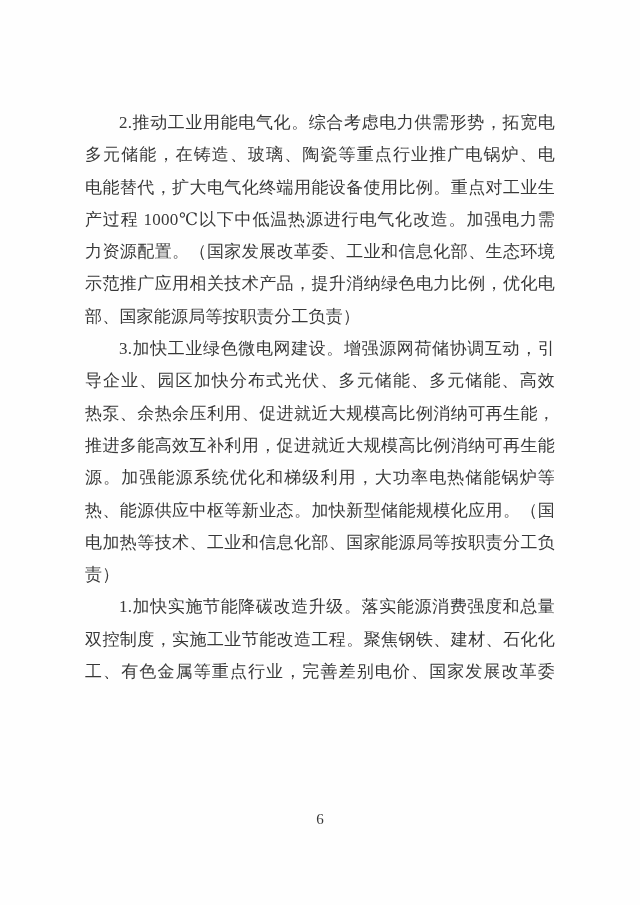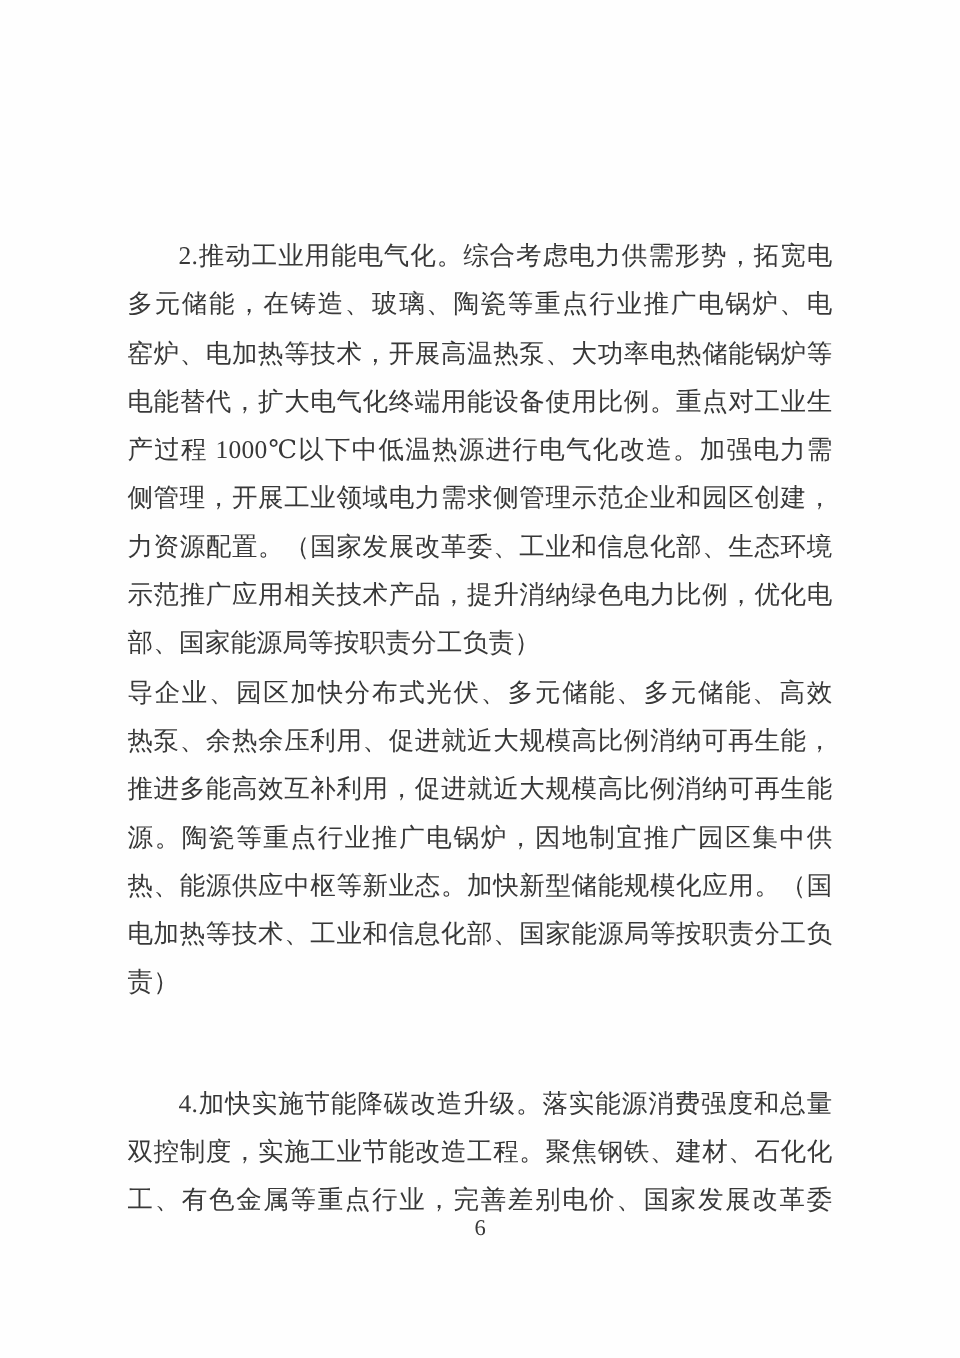--- a/index.html
+++ b/index.html
@@ -30,21 +30,21 @@
   }
   .paragraph { margin: 0; }
   .line {
     height: 32.3px;
     overflow: hidden;
     text-align: justify;
     text-align-last: justify;
     -moz-text-align-last: justify;
     letter-spacing: 0.2px;
   }
-  .line.indent { text-indent: 2em; margin-top: 48px; }
+  .line.indent { text-indent: 2em; }
   .line.no-fill {
     text-align: center;
     text-align-last: left;
     -moz-text-align-last: left;
   }
   .page-number {
     position: absolute;
     left: 0;
     right: 0;
     top: 808px;
@@ -55,37 +55,36 @@
   }
 </style>
 </head>
 <body>
 
 <div class="page">
   <div class="text-block">
       <div class="paragraph">
         <div class="line indent">2.推动工业用能电气化。综合考虑电力供需形势，拓宽电</div>
         <div class="line">多元储能，在铸造、玻璃、陶瓷等重点行业推广电锅炉、电</div>
-        <div class="line">窑炉、电加热等技术，开展高温热泵、大功率电热储能锅炉等</div>
         <div class="line">电能替代，扩大电气化终端用能设备使用比例。重点对工业生</div>
         <div class="line">产过程 1000℃以下中低温热源进行电气化改造。加强电力需求</div>
-        <div class="line">侧管理，开展工业领域电力需求侧管理示范企业和园区创建，</div>
         <div class="line">力资源配置。（国家发展改革委、工业和信息化部、生态环境</div>
         <div class="line">示范推广应用相关技术产品，提升消纳绿色电力比例，优化电</div>
         <div class="line no-fill">部、国家能源局等按职责分工负责）</div>
       </div>
       <div class="paragraph">
+        <div class="line indent">3.加快工业绿色微电网建设。增强源网荷储协调互动，引</div>
         <div class="line">导企业、园区加快分布式光伏、多元储能、多元储能、高效</div>
         <div class="line">热泵、余热余压利用、促进就近大规模高比例消纳可再生能，</div>
         <div class="line">推进多能高效互补利用，促进就近大规模高比例消纳可再生能</div>
-        <div class="line">源。陶瓷等重点行业推广电锅炉，因地制宜推广园区集中供</div>
+        <div class="line">源。加强能源系统优化和梯级利用，大功率电热储能锅炉等</div>
         <div class="line">热、能源供应中枢等新业态。加快新型储能规模化应用。（国</div>
         <div class="line">电加热等技术、工业和信息化部、国家能源局等按职责分工负</div>
         <div class="line no-fill">责）</div>
       </div>
       <div class="paragraph">
-        <div class="line indent">4.加快实施节能降碳改造升级。落实能源消费强度和总量</div>
+        <div class="line indent">1.加快实施节能降碳改造升级。落实能源消费强度和总量</div>
         <div class="line">双控制度，实施工业节能改造工程。聚焦钢铁、建材、石化化</div>
         <div class="line">工、有色金属等重点行业，完善差别电价、国家发展改革委</div>
       </div>
     </div>
   <div class="page-number">6</div>
 </div>
 
 </body></html>

